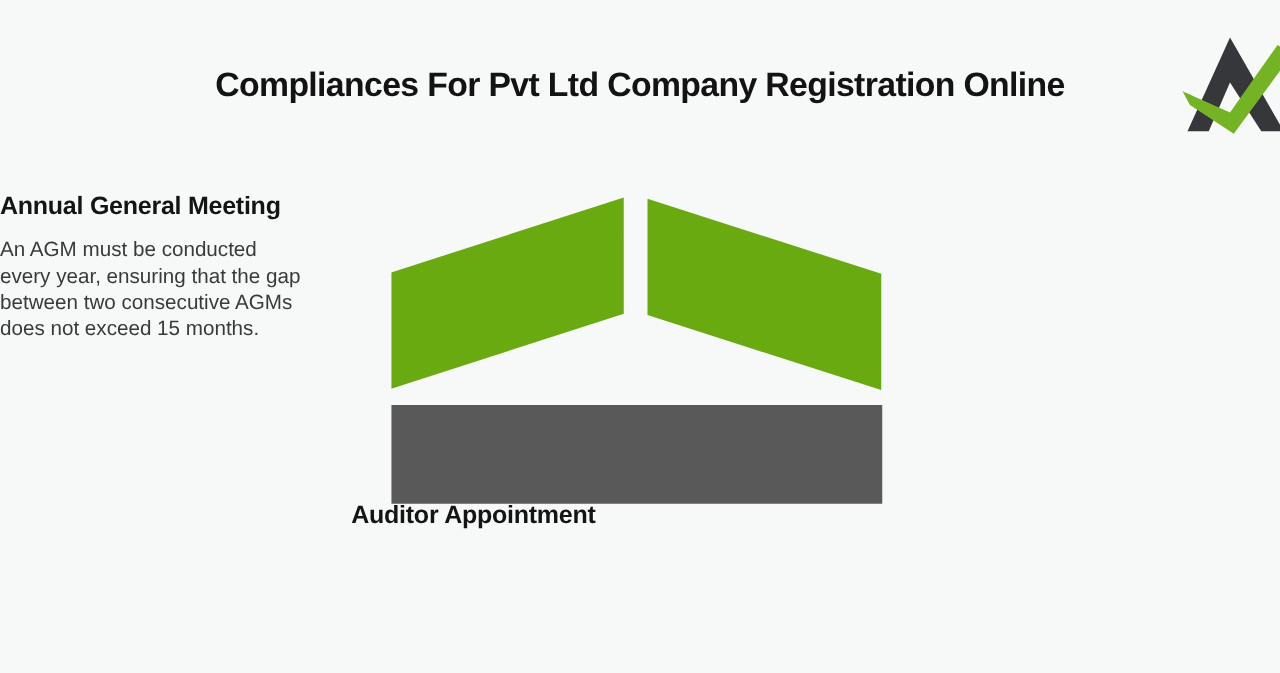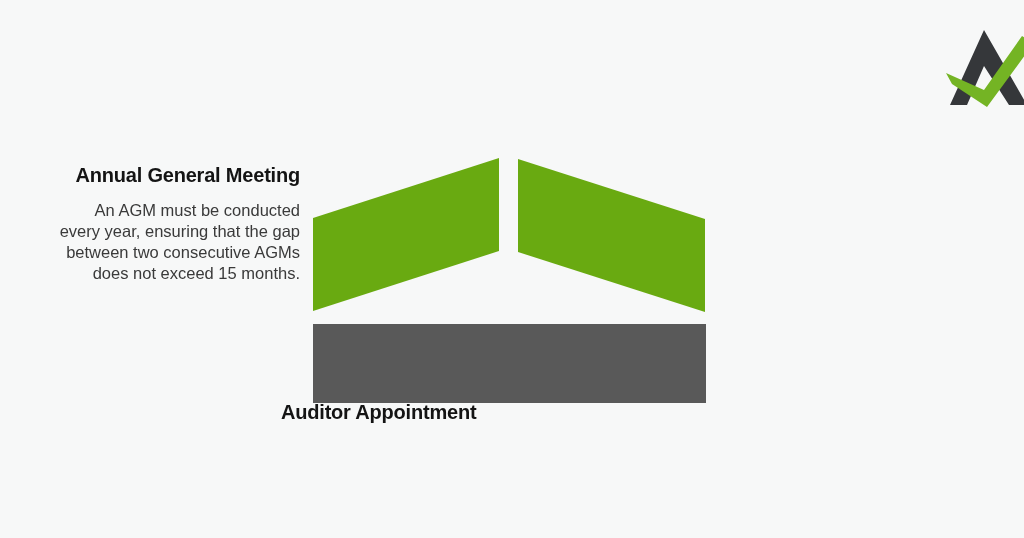--- a/index.html
+++ b/index.html
@@ -54,28 +54,27 @@
     letter-spacing: -0.2px;
     color: #141414;
     line-height: 23px;
   }
   .block p {
     margin: 0;
     font-size: 16.5px;
     line-height: 21px;
     color: #3a3a3a;
     white-space: pre-line;
-    padding-left: 21px;
   }
   .agm {
     position: absolute;
-    top: 164px;
+    top: 154px;
     right: 724px;
     width: 300px;
-    text-align: right;
+    text-align: left;
   }
   .board {
     position: absolute;
     top: 168px;
     left: 729px;
     width: 290px;
     text-align: left;
   }
   .auditor {
     position: absolute;
@@ -83,20 +82,21 @@
     right: 383px;
     width: 360px;
     text-align: left;
   }
 </style>
 </head>
 <body style="background: rgb(247, 248, 248);">
 
 <div class="canvas">
 
+  <h1 class="title">Compliances For Pvt Ltd Company Registration Online</h1>
 
   <div class="logo">
     <svg viewBox="0 0 102 82" xmlns="http://www.w3.org/2000/svg">
       <polygon points="40,2 83,77 65,77 40,38 23,77 6,77" fill="#35373a"></polygon>
       <polygon points="2,45 40,62 78,8 90,15 43,79 8,56" fill="#74b424"></polygon>
       <text class="tm" x="85" y="74">TM</text>
     </svg>
   </div>
 
   <svg class="diagram" viewBox="0 0 393 250" xmlns="http://www.w3.org/2000/svg">

